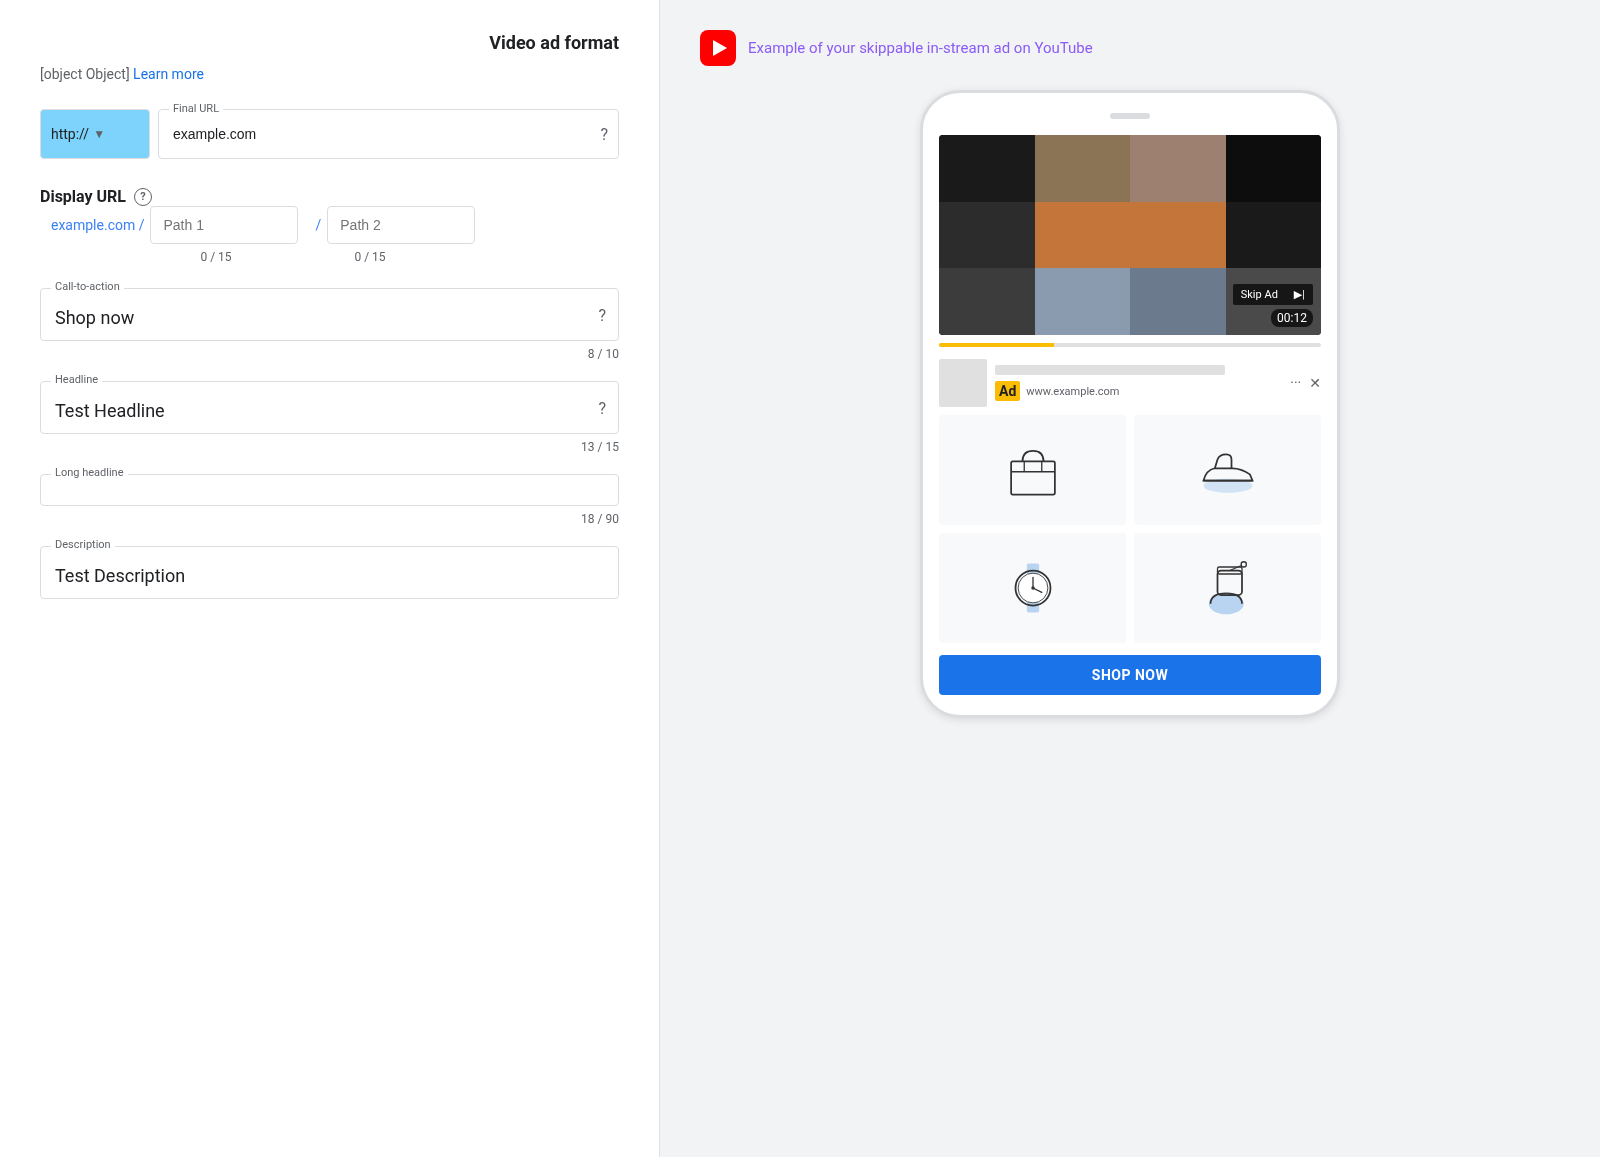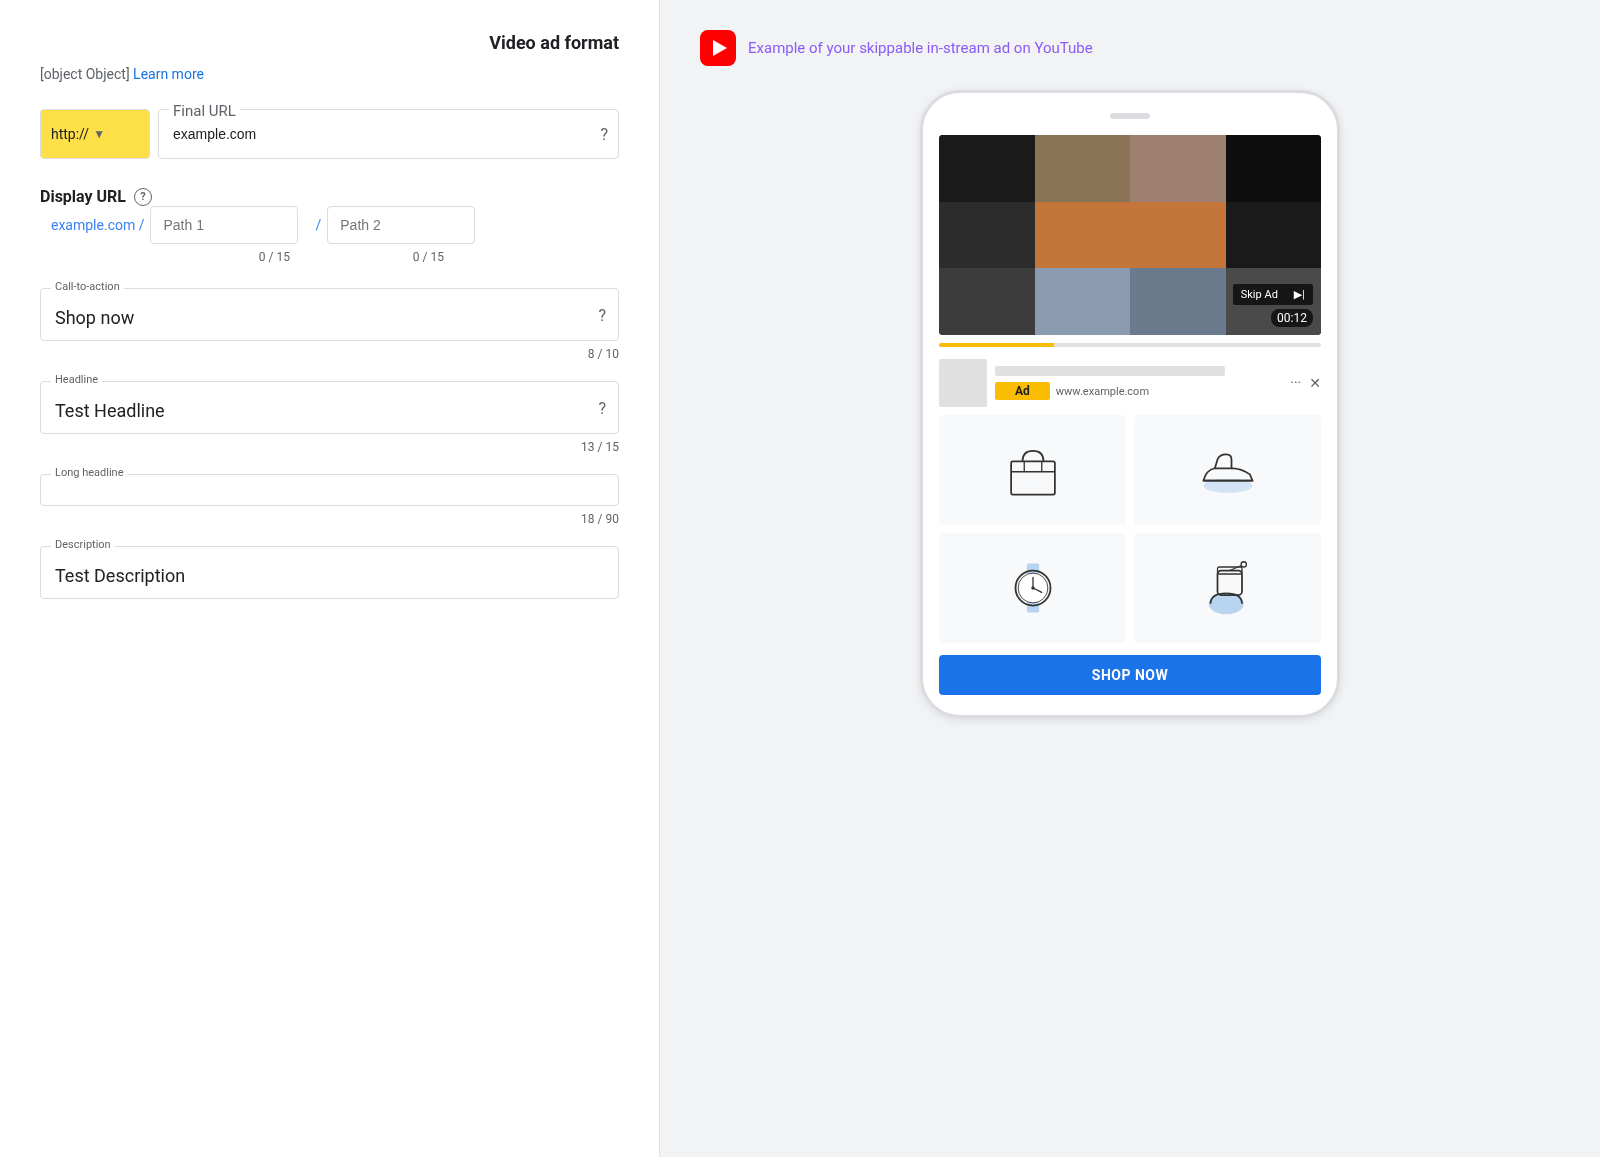--- a/index.html
+++ b/index.html
@@ -53,21 +53,21 @@
       gap: 8px;
       margin-bottom: 28px;
     }
 
     .protocol-select {
       border: 1px solid #dadce0;
       border-radius: 4px;
       padding: 12px 10px;
       font-size: 14px;
       color: #202124;
-      background: #fde047;
+      background: #7dd3fc;
       display: flex;
       align-items: center;
       gap: 4px;
       min-width: 110px;
       cursor: pointer;
       height: 50px;
     }
 
     .protocol-select .arrow {
       font-size: 12px;
@@ -81,21 +81,21 @@
       border-radius: 4px;
       padding: 14px 36px 14px 14px;
       height: 50px;
     }
 
     .final-url-label {
       position: absolute;
       top: -8px;
       left: 10px;
       background: #fff;
-      font-size: 15px;
+      font-size: 11px;
       color: #5f6368;
       padding: 0 4px;
     }
 
     .final-url-input {
       font-size: 14px;
       color: #202124;
       border: none;
       outline: none;
       width: 100%;
@@ -168,21 +168,21 @@
 
     .path-counters-row {
       display: flex;
       gap: 6px;
       margin-left: 102px;
       margin-bottom: 24px;
     }
 
     .path-counter-item {
       width: 148px;
-      text-align: right;
+      text-align: center;
       font-size: 12px;
       color: #5f6368;
     }
 
     .field-wrapper {
       position: relative;
       border: 1px solid #dadce0;
       border-radius: 4px;
       padding: 18px 40px 12px 14px;
       margin-bottom: 6px;
@@ -367,23 +367,23 @@
 
     .ad-badge-row {
       display: flex;
       align-items: center;
       gap: 6px;
     }
 
     .ad-badge {
       background: #fbbc04;
       color: #202124;
-      font-size: 12px;
+      font-size: 14px;
       font-weight: 700;
-      padding: 2px 20px;
+      padding: 2px 4px;
       border-radius: 2px;
     }
 
     .ad-url {
       font-size: 11px;
       color: #5f6368;
     }
 
     .ad-actions {
       display: flex;

